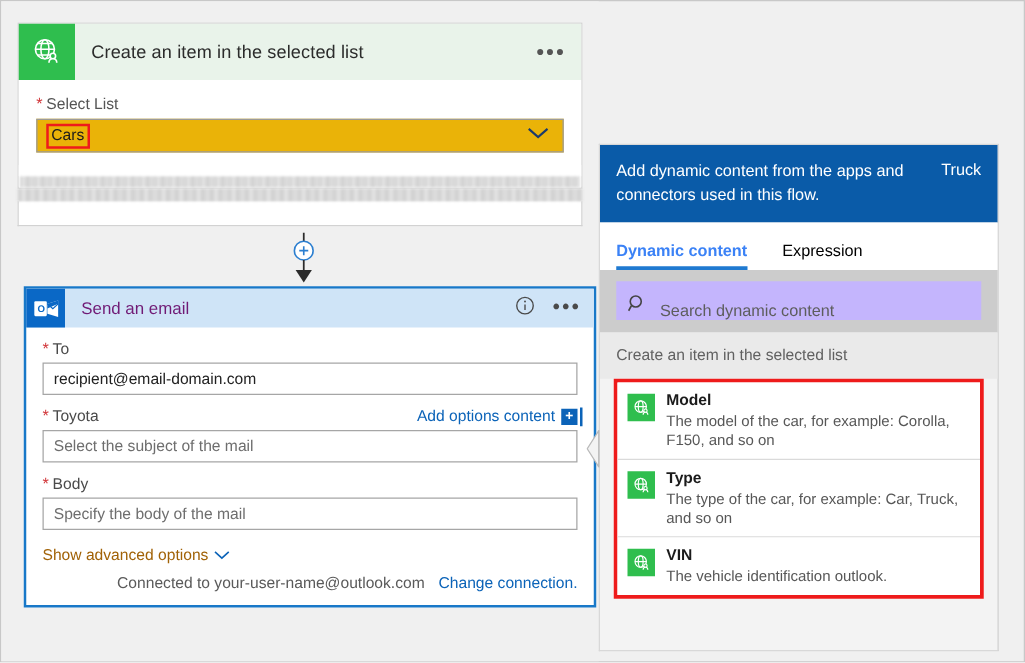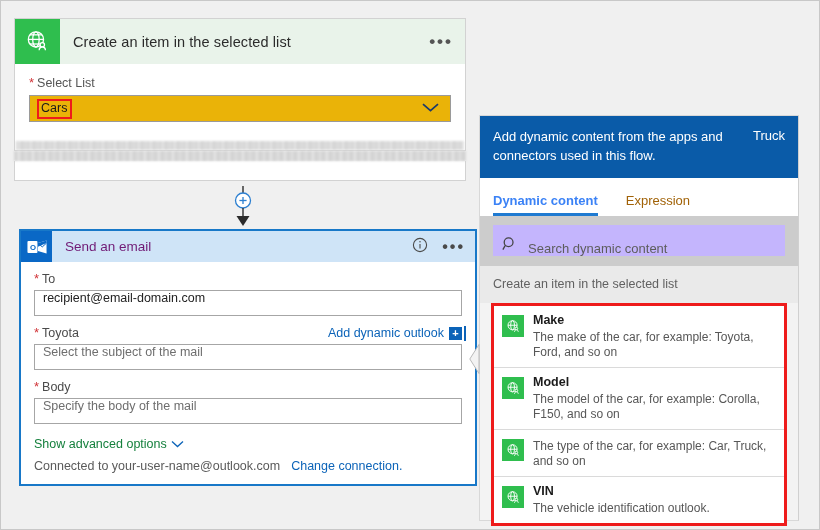--- a/index.html
+++ b/index.html
@@ -149,21 +149,21 @@
   }
   .ol-body { padding: 9px 13px 11px 13px; }
   .ol-label {
     font-size: 12.5px; color: #4a4a4a;
     margin-bottom: 4px; display:flex; align-items:baseline;
   }
   .ol-input {
     height: 26px;
     border: 1px solid #a6a6a6;
     background: #fff;
-    display: flex; 
+    display: flex; align-items: center;
     padding-left: 8px;
     font-size: 12.5px;
   }
   .val-filled { color: #222; }
   .val-placeholder { color: #6e6e6e; }
   .subject-row {
     display: flex; align-items: baseline;
     justify-content: space-between;
     margin-top: 9px; margin-bottom: 4px;
   }
@@ -180,27 +180,27 @@
     position: relative;
   }
   .adc-plus::after {
     content: "";
     position: absolute; right: -4px; top: -1px;
     width: 2px; height: 15px; background: #0b63b8;
   }
   .gap9 { height: 9px; }
   .show-adv {
     margin-top: 13px;
-    font-size: 12.5px; color: #15803d;
+    font-size: 12.5px; color: #a16207;
     display: flex; align-items: center; gap: 4px;
   }
   .conn-line {
     margin-top: 8px;
     font-size: 12.5px; color: #5a5a5a;
-    display: flex; align-items: baseline; gap: 11px;
+    display: flex; align-items: baseline; gap: 11px; justify-content: flex-end;
   }
   .conn-change { color: #0b63b8; }
 
   
   #dcpanel {
     position: absolute;
     left: 478px; top: 114px;
     width: 320px;
     height: 406px;
     background: #f3f3f3;
@@ -220,21 +220,21 @@
   }
   .dc-hide { font-size: 13px; color: #fff; cursor: pointer; padding-top:1px; }
   .dc-tabs {
     background: #fff;
     display: flex; align-items: flex-end;
     height: 38px;
     padding: 0 13px;
     gap: 28px;
   }
   .dc-tab {
-    font-size: 13px; color: #a16207;
+    font-size: 13px; color: #000000;
     padding-bottom: 8px;
     position: relative;
   }
   .dc-tab.active { font-weight: 700; color: #3b82f6; }
   .dc-tab.active::after {
     content:"";
     position: absolute; left: 0; right: 0; bottom: 0;
     height: 3px; background: #1f7ad1;
   }
   .dc-searchwrap {
@@ -375,21 +375,21 @@
         <div class="ol-input">
           <span class="val-filled">recipient@email-domain.com</span>
         </div>
 
         <div class="subject-row">
           <div class="ol-label" style="margin-bottom:0;">
             <span class="req">*</span>
             <span>Toyota</span>
           </div>
           <div class="adc-link">
-            <span>Add dynamic outlook</span>
+            <span>Add options content</span>
             <span class="adc-plus">+</span>
           </div>
         </div>
         <div class="ol-input">
           <span class="val-placeholder">Select the subject of the mail</span>
         </div>
 
         <div class="gap9"></div>
         <div class="ol-label">
           <span class="req">*</span>
@@ -443,78 +443,64 @@
           </svg>
         </span>
         <span class="dc-search-ph">Search dynamic content</span>
       </div>
     </div>
 
     <div class="dc-section-label">Create an item in the selected list</div>
 
     <div class="dc-listbox">
 
+
       <div class="dc-item">
         <div class="dc-item-icon">
           <svg width="15" height="15" viewBox="0 0 24 24" fill="none" stroke="#ffffff" stroke-width="1.5">
             <circle cx="10.5" cy="10" r="7.3"></circle>
             <ellipse cx="10.5" cy="10" rx="3.1" ry="7.3"></ellipse>
             <line x1="3.2" y1="10" x2="17.8" y2="10"></line>
             <circle cx="16.6" cy="15.2" r="2.1" fill="#2fbe4e"></circle>
             <path d="M13.6 20.4c0-1.9 1.3-3.1 3-3.1s3 1.2 3 3.1" fill="#2fbe4e"></path>
           </svg>
         </div>
         <div>
-          <div class="dc-item-name">Make</div>
-          <div class="dc-item-desc">The make of the car, for example: Toyota, Ford, and so on</div>
+          <div class="dc-item-name">Model</div>
+          <div class="dc-item-desc">The model of the car, for example: Corolla, F150, and so on</div>
         </div>
       </div>
 
       <div class="dc-item">
         <div class="dc-item-icon">
           <svg width="15" height="15" viewBox="0 0 24 24" fill="none" stroke="#ffffff" stroke-width="1.5">
             <circle cx="10.5" cy="10" r="7.3"></circle>
             <ellipse cx="10.5" cy="10" rx="3.1" ry="7.3"></ellipse>
             <line x1="3.2" y1="10" x2="17.8" y2="10"></line>
             <circle cx="16.6" cy="15.2" r="2.1" fill="#2fbe4e"></circle>
             <path d="M13.6 20.4c0-1.9 1.3-3.1 3-3.1s3 1.2 3 3.1" fill="#2fbe4e"></path>
           </svg>
         </div>
         <div>
-          <div class="dc-item-name">Model</div>
-          <div class="dc-item-desc">The model of the car, for example: Corolla, F150, and so on</div>
+          <div class="dc-item-name">Type</div>
+          <div class="dc-item-desc">The type of the car, for example: Car, Truck, and so on</div>
         </div>
       </div>
 
       <div class="dc-item">
         <div class="dc-item-icon">
           <svg width="15" height="15" viewBox="0 0 24 24" fill="none" stroke="#ffffff" stroke-width="1.5">
             <circle cx="10.5" cy="10" r="7.3"></circle>
             <ellipse cx="10.5" cy="10" rx="3.1" ry="7.3"></ellipse>
             <line x1="3.2" y1="10" x2="17.8" y2="10"></line>
             <circle cx="16.6" cy="15.2" r="2.1" fill="#2fbe4e"></circle>
             <path d="M13.6 20.4c0-1.9 1.3-3.1 3-3.1s3 1.2 3 3.1" fill="#2fbe4e"></path>
           </svg>
         </div>
         <div>
-          <div class="dc-item-desc">The type of the car, for example: Car, Truck, and so on</div>
-        </div>
-      </div>
-
-      <div class="dc-item">
-        <div class="dc-item-icon">
-          <svg width="15" height="15" viewBox="0 0 24 24" fill="none" stroke="#ffffff" stroke-width="1.5">
-            <circle cx="10.5" cy="10" r="7.3"></circle>
-            <ellipse cx="10.5" cy="10" rx="3.1" ry="7.3"></ellipse>
-            <line x1="3.2" y1="10" x2="17.8" y2="10"></line>
-            <circle cx="16.6" cy="15.2" r="2.1" fill="#2fbe4e"></circle>
-            <path d="M13.6 20.4c0-1.9 1.3-3.1 3-3.1s3 1.2 3 3.1" fill="#2fbe4e"></path>
-          </svg>
-        </div>
-        <div>
           <div class="dc-item-name">VIN</div>
           <div class="dc-item-desc">The vehicle identification outlook.</div>
         </div>
       </div>
 
     </div>
   </div>
 
 </div>
 

